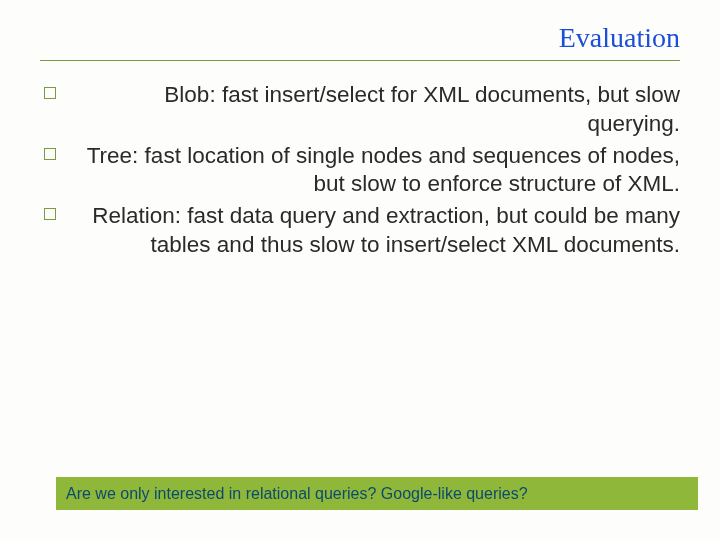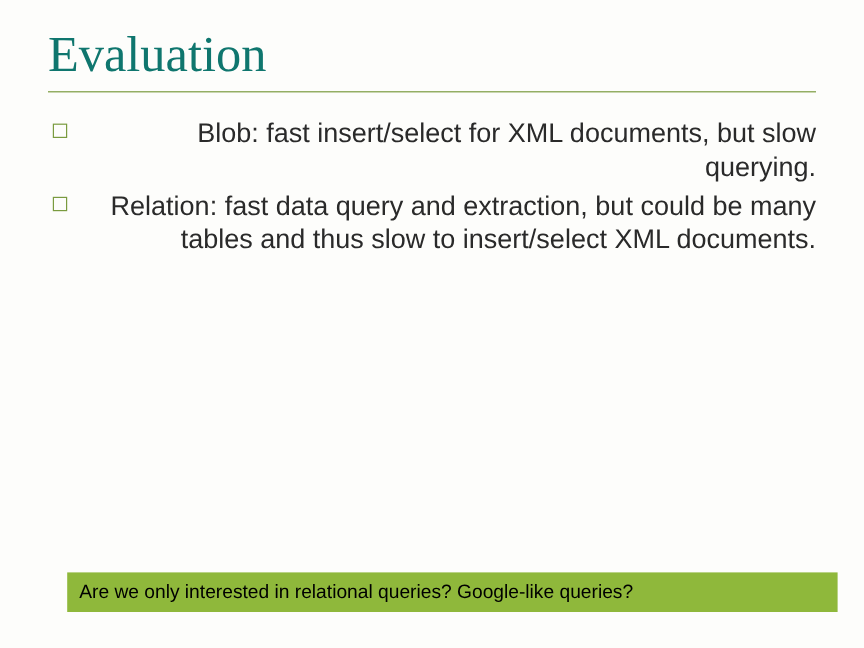--- a/index.html
+++ b/index.html
@@ -12,26 +12,27 @@
       overflow: hidden;
       position: relative;
     }
     .slide {
       padding: 22px 40px 20px 40px;
       height: 100%;
       position: relative;
     }
     .title {
       font-family: "Times New Roman", Times, serif;
-      font-size: 42px;
+      font-size: 28px;
       font-weight: 400;
-      color: #0f766e;
+      color: #1d4ed8;
       border-bottom: 1.5px solid #7a9b3f;
       padding-bottom: 6px;
       margin-bottom: 20px;
+      text-align: right;
     }
     .bullets {
       list-style: none;
       padding-left: 4px;
     }
     .bullets li {
       position: relative;
       padding-left: 26px;
       font-size: 22.5px;
       line-height: 1.28;
@@ -50,37 +51,41 @@
     .footer-band {
       position: absolute;
       left: 56px;
       right: 22px;
       bottom: 30px;
       background: #8fb83b;
       padding: 7px 10px 7px 10px;
     }
     .footer-band .footer-text {
       font-size: 16px;
-      color: #000000;
+      color: #0c4a6e;
       line-height: 1.2;
     }
   </style>
 </head>
 <body>
 
 <div class="slide">
   <h1 class="title">Evaluation</h1>
 
   <ul class="bullets">
     <li>
       <span class="bullet-icon"></span>
       <span>Blob: fast insert/select for XML documents, but slow querying.</span>
     </li>
     <li>
       <span class="bullet-icon"></span>
+      <span>Tree: fast location of single nodes and sequences of nodes, but slow to enforce structure of XML.</span>
+    </li>
+    <li>
+      <span class="bullet-icon"></span>
       <span>Relation: fast data query and extraction, but could be many tables and thus slow to insert/select XML documents.</span>
     </li>
   </ul>
 
   <div class="footer-band">
     <div class="footer-text">Are we only interested in relational queries? Google-like queries?</div>
   </div>
 </div>
 
 </body></html>

